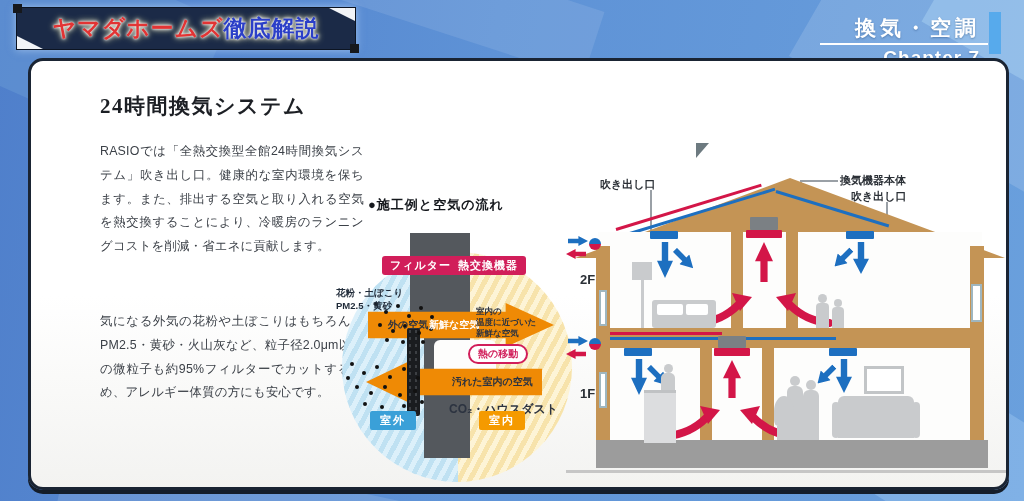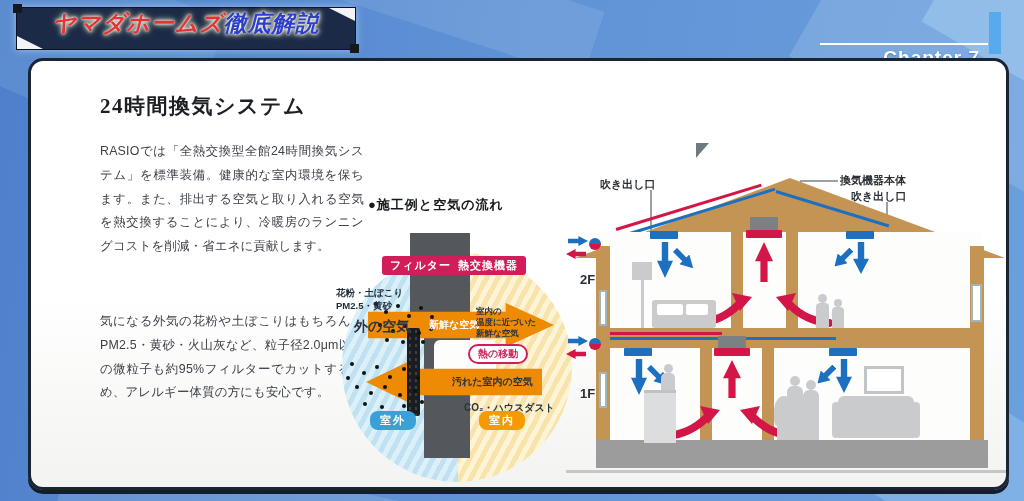--- a/index.html
+++ b/index.html
@@ -3,22 +3,22 @@
 <meta charset="utf-8">
 <style>
   html,body{margin:0;padding:0;background:#3f6cb4;}
   .stage{position:relative;width:1024px;height:501px;overflow:hidden;
          font-family:"Liberation Sans","DejaVu Sans",sans-serif;
          background:linear-gradient(100deg,#4f7fcb 0%,#5e92d6 45%,#6aa0dd 100%);}
   .abs{position:absolute;}
   .deco{position:absolute;pointer-events:none;}
   
   .banner{position:absolute;left:16px;top:7px;width:338px;height:41px;background:#1b2a47;
-          border:1px solid #0c1422;display:flex;align-items:flex-start;justify-content:center;
-          box-shadow:0 0 8px rgba(210,230,255,.55);font-style:italic;}
+          border:1px solid #0c1422;display:flex;align-items:center;justify-content:center;
+          box-shadow:0 0 8px rgba(210,230,255,.55);}
   .banner .corner-tr{position:absolute;right:0;top:0;width:0;height:0;border-top:13px solid #f2f4f7;border-left:26px solid transparent;}
   .banner .corner-bl{position:absolute;left:0;bottom:0;width:0;height:0;border-bottom:13px solid #f2f4f7;border-right:26px solid transparent;}
   .banner .sq{position:absolute;width:9px;height:9px;background:#16181c;}
   .banner-text{font-size:23px;font-weight:bold;letter-spacing:1px;white-space:nowrap;
                text-shadow:0 0 2px #fff,0 0 4px #fff,0 0 7px #fdf7a8;}
   .banner-red{color:#e23434;}
   .banner-blue{color:#2b3fc8;}
   .topic{position:absolute;right:44px;top:14px;color:#fff;font-size:21px;font-weight:bold;letter-spacing:4px;text-shadow:0 1px 2px rgba(0,40,90,.35);}
   .topic-underline{position:absolute;right:36px;top:43px;width:168px;height:2px;background:#fff;}
   .chapter{position:absolute;right:44px;top:47px;color:#fff;font-size:19px;font-weight:bold;letter-spacing:1px;text-shadow:0 1px 2px rgba(0,40,90,.35);}
@@ -45,21 +45,21 @@
          padding:2px 8px;border-radius:3px;letter-spacing:1px;white-space:nowrap;}
   .heat-gap{position:absolute;left:434px;top:340px;width:62px;height:36px;background:#fdfdfc;border-radius:6px;}
   .heat-badge{position:absolute;left:468px;top:344px;background:#fff;border:2px solid #d11e5a;color:#d11e5a;
               font-size:10px;font-weight:bold;padding:1px 8px;border-radius:11px;white-space:nowrap;}
   .big-arrow-r{position:absolute;left:368px;top:303px;width:186px;height:44px;background:#ef8a05;
                clip-path:polygon(0 20%,74% 20%,74% 0,100% 50%,74% 100%,74% 80%,0 80%);}
   .big-arrow-l{position:absolute;left:366px;top:360px;width:176px;height:44px;background:#ef8a05;
                clip-path:polygon(100% 20%,26% 20%,26% 0,0 50%,26% 100%,26% 80%,100% 80%);}
   .flow-lbl{position:absolute;font-weight:bold;color:#2c3340;white-space:pre-line;}
   .dots{position:absolute;width:4px;height:4px;border-radius:50%;background:#111;}
-  .tag{position:absolute;color:#fff;font-size:11px;font-weight:bold;padding:2px 10px;border-radius:8px;letter-spacing:2px;}
+  .tag{position:absolute;color:#fff;font-size:11px;font-weight:bold;padding:2px 10px;border-radius:2px;letter-spacing:2px;}
   
   .callout{position:absolute;left:578px;top:99px;width:168px;height:46px;background:#6d7a80;border-radius:4px;
            color:#f8f2a6;font-size:11px;font-weight:bold;text-align:center;line-height:1.5;padding-top:7px;
            white-space:pre-line;box-sizing:border-box;}
   .callout-tail{position:absolute;left:696px;top:143px;width:0;height:0;border-top:15px solid #6d7a80;border-right:13px solid transparent;}
   .legend{position:absolute;left:814px;top:141px;width:164px;height:28px;background:#fff;border:2px solid #5a6168;
           display:flex;align-items:center;justify-content:center;gap:6px;box-sizing:border-box;}
   .legend span{font-size:11px;font-weight:bold;color:#23272d;}
   .arr-right{clip-path:polygon(0 28%,52% 28%,52% 0,100% 50%,52% 100%,52% 72%,0 72%);}
   .arr-left{clip-path:polygon(100% 28%,48% 28%,48% 0,0 50%,48% 100%,48% 72%,100% 72%);}
@@ -98,28 +98,29 @@
   <div class="deco" style="left:60px;top:468px;width:360px;height:80px;background:rgba(255,255,255,.12);transform:rotate(12deg);"></div>
 
   <div class="banner">
     <div class="corner-tr"></div>
     <div class="corner-bl"></div>
     <div class="sq" style="left:-4px;top:-4px;"></div>
     <div class="sq" style="right:-4px;bottom:-4px;"></div>
     <div class="banner-text"><span class="banner-red">ヤマダホームズ</span><span class="banner-blue">徹底解説</span></div>
   </div>
 
+  <div class="topic">換気・空調</div>
   <div class="topic-underline"></div>
   <div class="chapter">Chapter 7</div>
   <div class="blue-bar"></div>
 
   <div class="card"></div>
 
   <div class="lp-title">24時間換気システム</div>
-  <div class="lp-p" style="left:100px;top:140px;">RASIOでは「全熱交換型全館24時間換気システム」を標準装備。健康的な室内環境を保ちます。また、排出する空気と取り入れる空気を熱交換することにより、冷暖房のランニングコストを削減・省エネに貢献します。</div>
+  <div class="lp-p" style="left:100px;top:140px;">RASIOでは「全熱交換型全館24時間換気システム」吹き出し口。健康的な室内環境を保ちます。また、排出する空気と取り入れる空気を熱交換することにより、冷暖房のランニングコストを削減・省エネに貢献します。</div>
   <div class="lp-p" style="left:100px;top:310px;">気になる外気の花粉や土ぼこりはもちろん、PM2.5・黄砂・火山灰など、粒子径2.0μm以上の微粒子も約95%フィルターでカットするため、アレルギー体質の方にも安心です。</div>
 
   <div class="flow-h">●施工例と空気の流れ</div>
   <div class="circle">
     <div class="half-out"></div>
     <div class="half-in"></div>
   </div>
   <div class="wall" style="left:410px;top:233px;width:14px;height:100px;"></div>
   <div class="wall" style="left:424px;top:233px;width:46px;height:225px;"></div>
   <div class="heat-gap"></div>
@@ -132,28 +133,28 @@
                   11px 36px 0 #111,27px 38px 0 #111,47px 38px 0 #111;"></div>
   <div class="dots" style="left:350px;top:362px;
        box-shadow:12px 9px 0 #111,25px 3px 0 #111,38px 13px 0 #111,52px 5px 0 #111,66px 14px 0 #111,
                   5px 23px 0 #111,19px 29px 0 #111,33px 23px 0 #111,48px 31px 0 #111,63px 27px 0 #111,
                   13px 40px 0 #111,30px 43px 0 #111,52px 42px 0 #111,-4px 14px 0 #111,70px 38px 0 #111,
                   40px 50px 0 #111;"></div>
   <div class="badge" style="left:382px;top:256px;">フィルター</div>
   <div class="badge" style="left:450px;top:256px;">熱交換機器</div>
   <div class="flow-lbl" style="left:336px;top:287px;font-size:9.5px;line-height:1.35;color:#1f2a38;">花粉・土ぼこり
 PM2.5・黄砂</div>
-  <div class="flow-lbl" style="left:354px;top:318px;font-size:14px;">外の空気</div>
+  <div class="flow-lbl" style="left:388px;top:318px;font-size:10px;">外の空気</div>
   <div class="flow-lbl" style="left:429px;top:318px;font-size:10px;color:#fff;">新鮮な空気</div>
   <div class="flow-lbl" style="left:476px;top:306px;font-size:8.5px;line-height:1.3;">室内の
 温度に近づいた
 新鮮な空気</div>
   <div class="heat-badge">熱の移動</div>
   <div class="flow-lbl" style="left:452px;top:375px;font-size:10px;">汚れた室内の空気</div>
-  <div class="flow-lbl" style="left:464px;top:401px;font-size:10px;text-align:center;">CO₂・ハウスダスト</div>
+  <div class="flow-lbl" style="left:449px;top:401px;font-size:12px;text-align:center;">CO₂・ハウスダスト</div>
   <div class="tag" style="left:370px;top:411px;background:#3aa0d8;">室外</div>
   <div class="tag" style="left:479px;top:411px;background:#f59a00;">室内</div>
 
   <div class="callout-tail"></div>
   <div class="house-lbl" style="left:600px;top:177px;">吹き出し口</div>
   <div class="house-lbl" style="left:840px;top:173px;">換気機器本体</div>
   <div class="house-lbl" style="left:851px;top:189px;">吹き出し口</div>
   <div class="conn" style="left:650px;top:190px;width:1.5px;height:40px;"></div>
   <div class="conn" style="left:800px;top:180px;width:38px;height:1.5px;"></div>
   <div class="conn" style="left:800px;top:180px;width:1.5px;height:37px;"></div>

